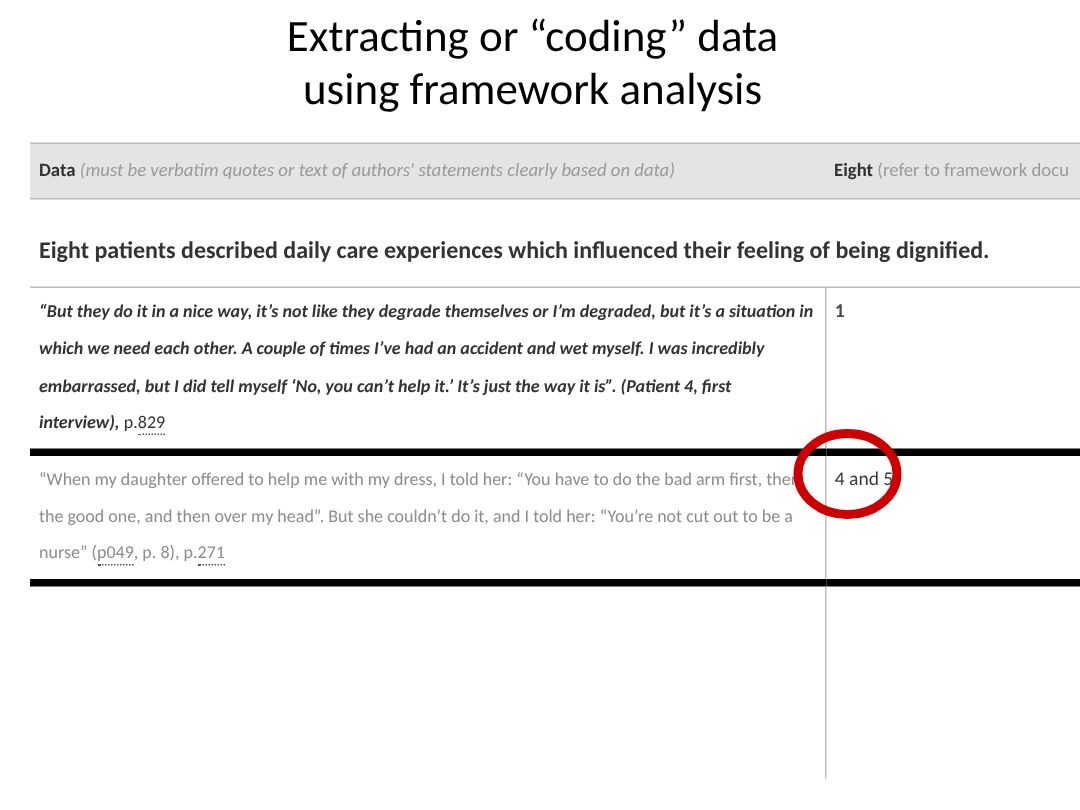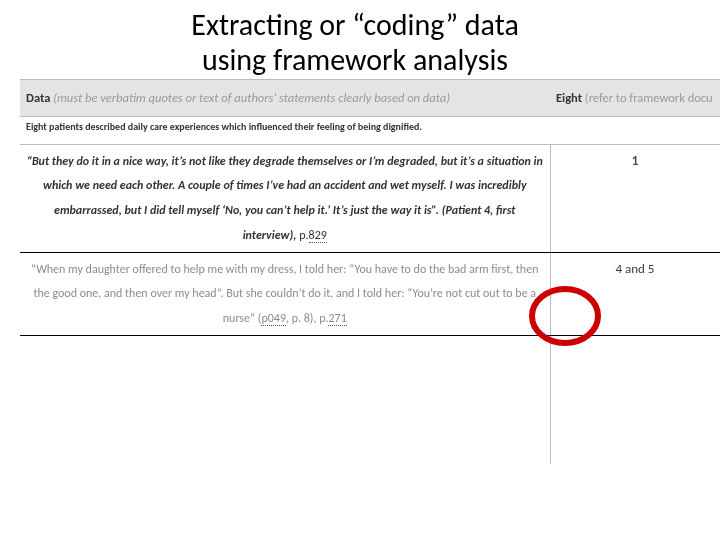--- a/index.html
+++ b/index.html
@@ -23,21 +23,21 @@
     left: 180px;
     right: 40px;
     font-size: 30px;
     line-height: 1.15;
     font-weight: 400;
     color: #000;
     text-align: center;
   }
   .table-wrap {
     position: absolute;
-    top: 79px;
+    top: 95px;
     left: 20px;
     right: 0;
     width: 700px;
   }
   table.coding {
     border-collapse: collapse;
     width: 100%;
     table-layout: fixed;
   }
   table.coding td, table.coding th {
@@ -65,28 +65,27 @@
   }
   .hdr-grey {
     color: #9a9a9a;
     font-style: italic;
     font-weight: 400;
   }
   tr.summary-row td {
     border-bottom: 1px solid #bcbcbc;
     font-weight: 700;
     color: #333;
-    font-size: 10px;
-    padding-top: 0;
+    font-size: 16px;
+    padding-top: 20px;
     padding-bottom: 8px;
   }
   tr.data-row td {
-    border-bottom: 1px solid #000000;
+    border-bottom: 5px solid #000000;
     border-right: 1px solid #bcbcbc;
-    text-align: center;
   }
   tr.data-row td:first-child {
     border-left: none;
   }
   .quote {
     font-style: italic;
     font-weight: 700;
     color: #333;
     font-size: 12px;
     line-height: 2.05;

